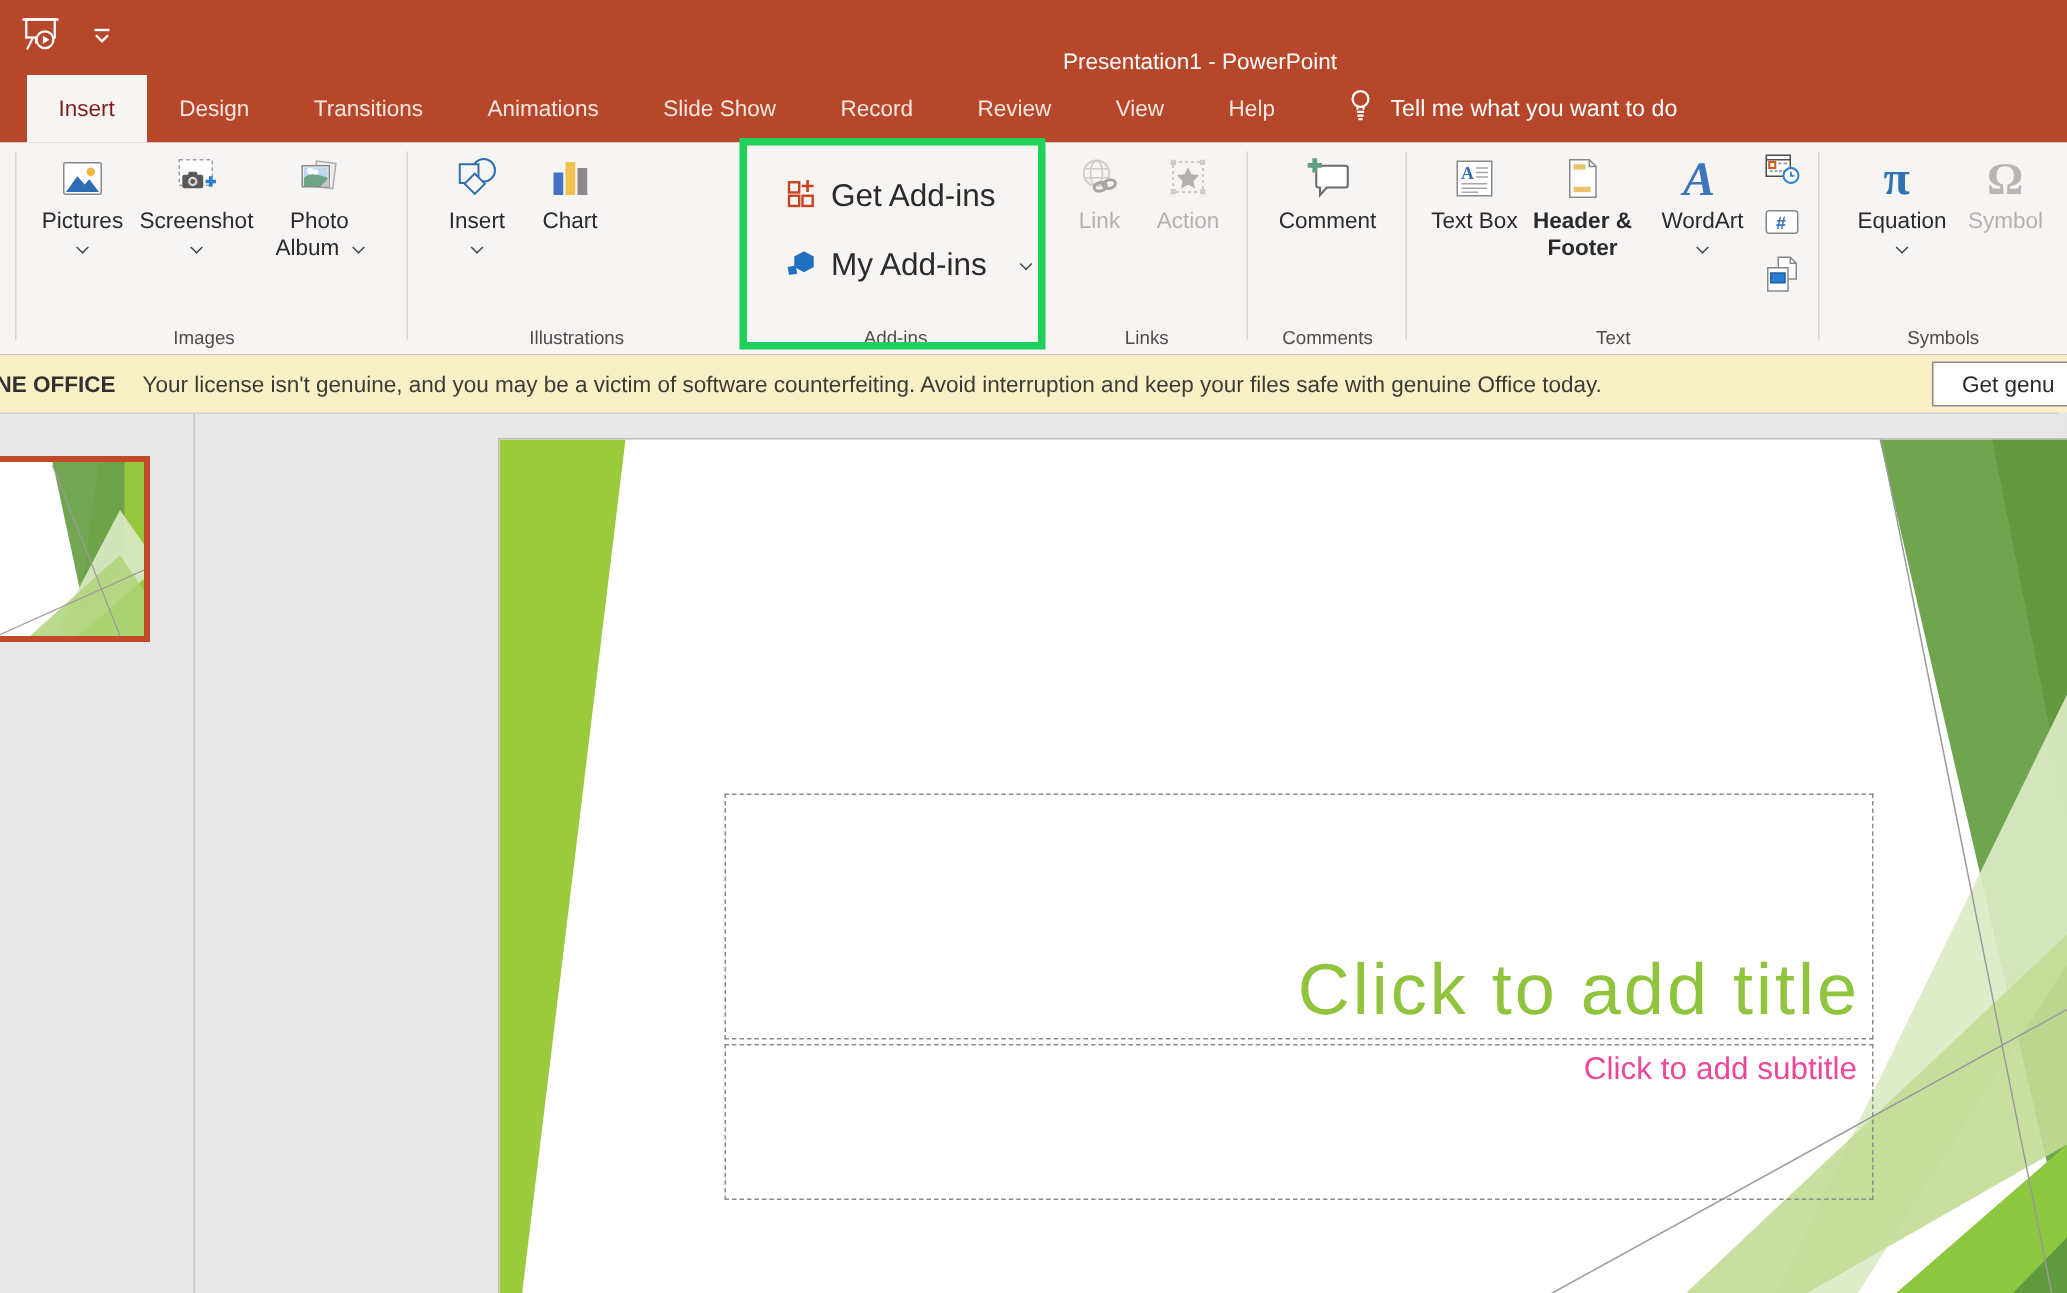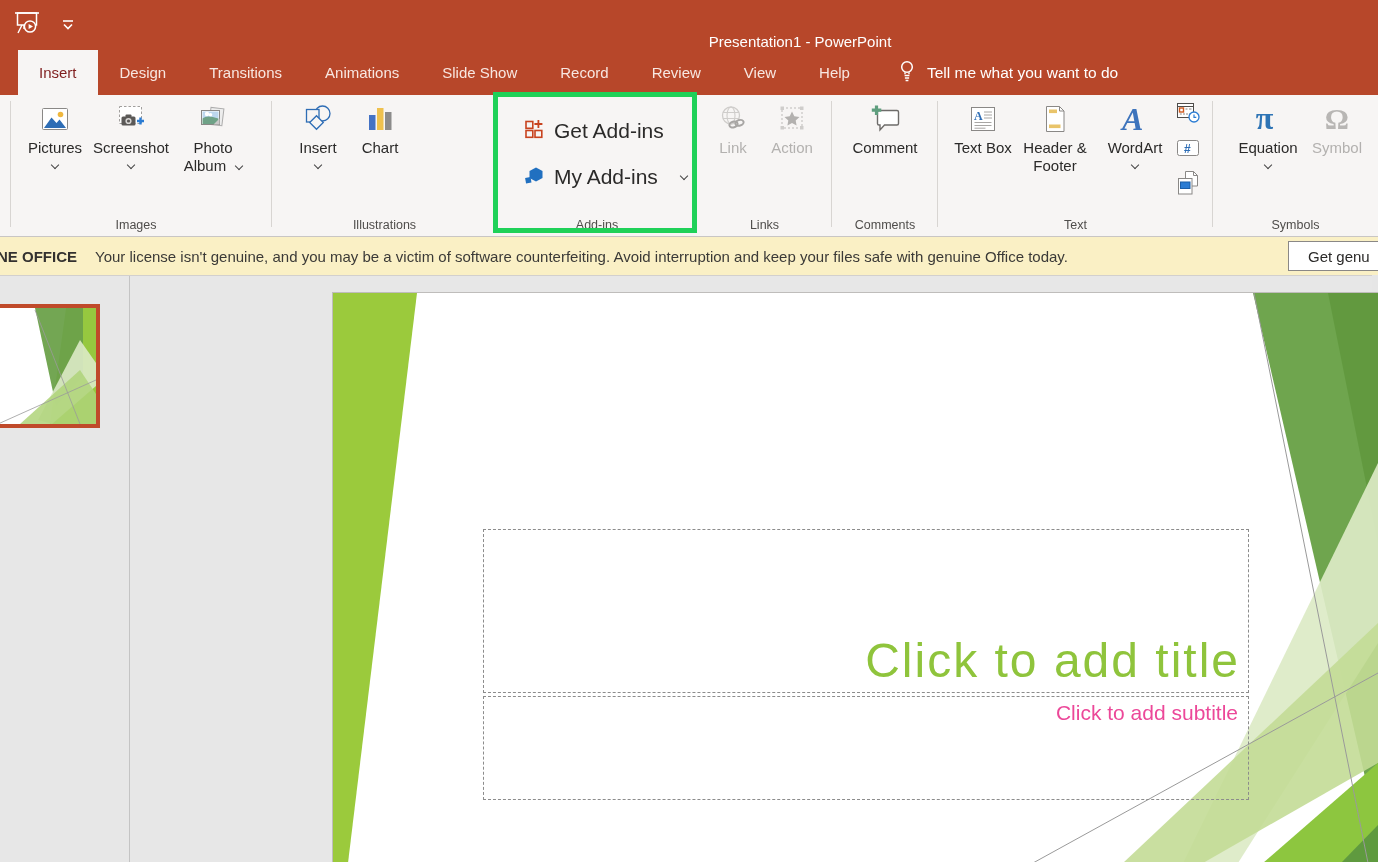--- a/index.html
+++ b/index.html
@@ -281,21 +281,21 @@
       <div class="bigbtn" style="width:58px;">
         <span class="bicon">
           <svg width="32" height="32" viewBox="0 0 32 32">
             <rect x="4.5" y="4.5" width="23" height="23" fill="#fff" stroke="#8A8886"></rect>
             <text x="7" y="16.5" font-size="12" font-weight="bold" fill="#2E6DB5" font-family="Liberation Serif, serif">A</text>
             <path d="M17 9 h8 M17 12 h8 M17 15 h8 M7.5 19.5 h17 M7.5 22.5 h17 M7.5 25.2 h11" stroke="#A8A6A4" stroke-width="1"></path>
           </svg>
         </span>
         <span class="blabel">Text Box</span>
       </div>
-      <div class="bigbtn" style="width:86px;">
+      <div class="bigbtn" style="width:86px;font-weight:bold;">
         <span class="bicon">
           <svg width="32" height="32" viewBox="0 0 32 32">
             <path d="M7.5 3.5 h13 l4.5 4.5 v20.5 h-17.5 Z" fill="#fff" stroke="#8A8886"></path>
             <path d="M20.5 3.5 v4.5 h4.5" fill="none" stroke="#8A8886"></path>
             <rect x="10" y="6.5" width="8" height="3.6" fill="#E9C46A"></rect>
             <rect x="10" y="21.5" width="11.5" height="3.6" fill="#E9C46A"></rect>
           </svg>
         </span>
         <span class="blabel">Header &amp; Footer</span>
       </div>

